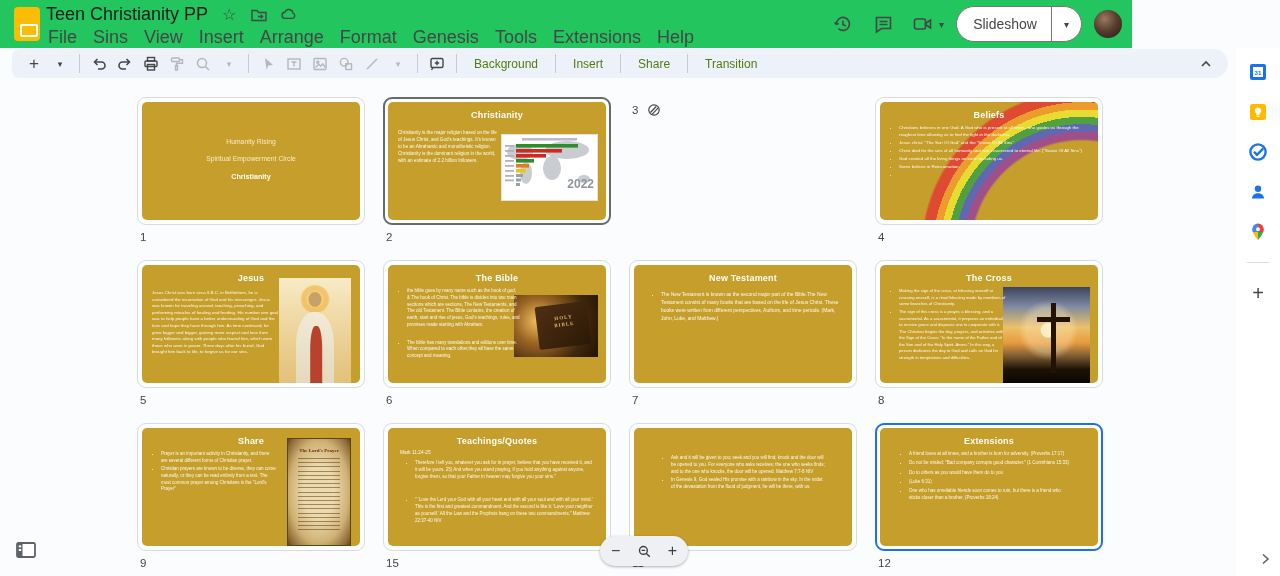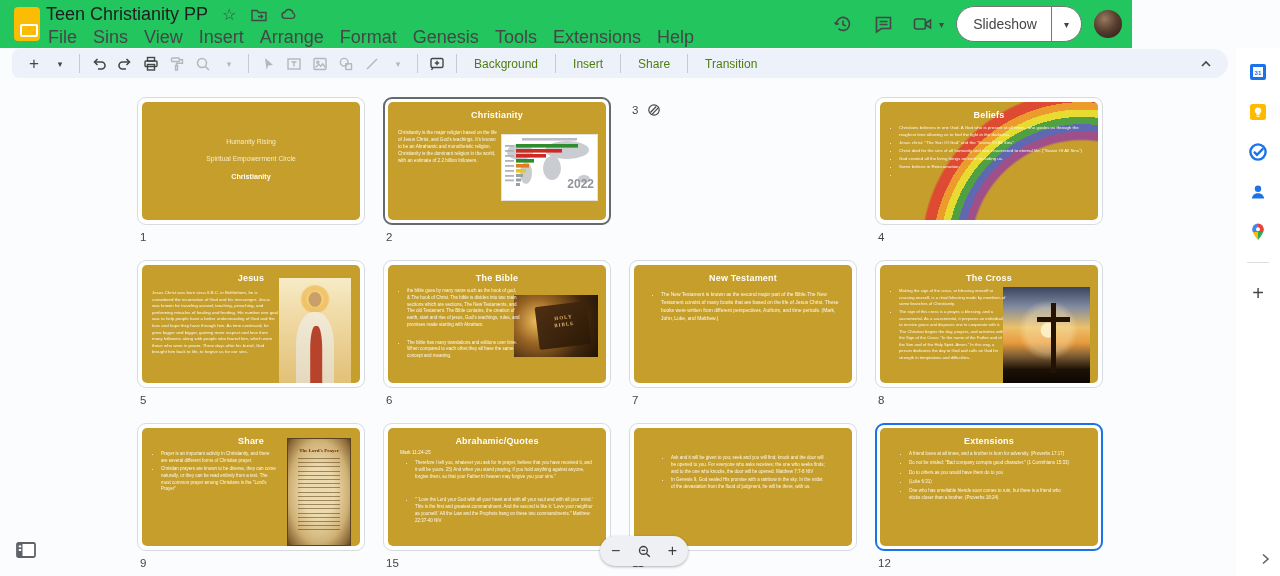--- a/index.html
+++ b/index.html
@@ -527,21 +527,21 @@
       </div>
     </div>
     <div class="numrow">
         <span>9</span>
       </div>
   </div>
 
   <div class="cell">
     <div class="thumb">
       <div class="slide s10">
-        <div class="stitle">Abrahamic/Quotes</div>
+        <div class="stitle">Teachings/Quotes</div>
         <div class="s10-sub">Mark 11:24-25</div>
         <ul class="sbullets">
           <li>Therefore I tell you, whatever you ask for in prayer, believe that you have received it, and it will be yours. 25) And when you stand praying, if you hold anything against anyone, forgive them, so that your Father in heaven may forgive you your sins."</li>
           <li class="gap">" 'Love the Lord your God with all your heart and with all your soul and with all your mind.' This is the first and greatest commandment. And the second is like it: 'Love your neighbor as yourself.' All the Law and the Prophets hang on these two commandments." Matthew 22:37-40 NIV</li>
         </ul>
       </div>
     </div>
     <div class="numrow">
         <span>15</span>
       </div>

